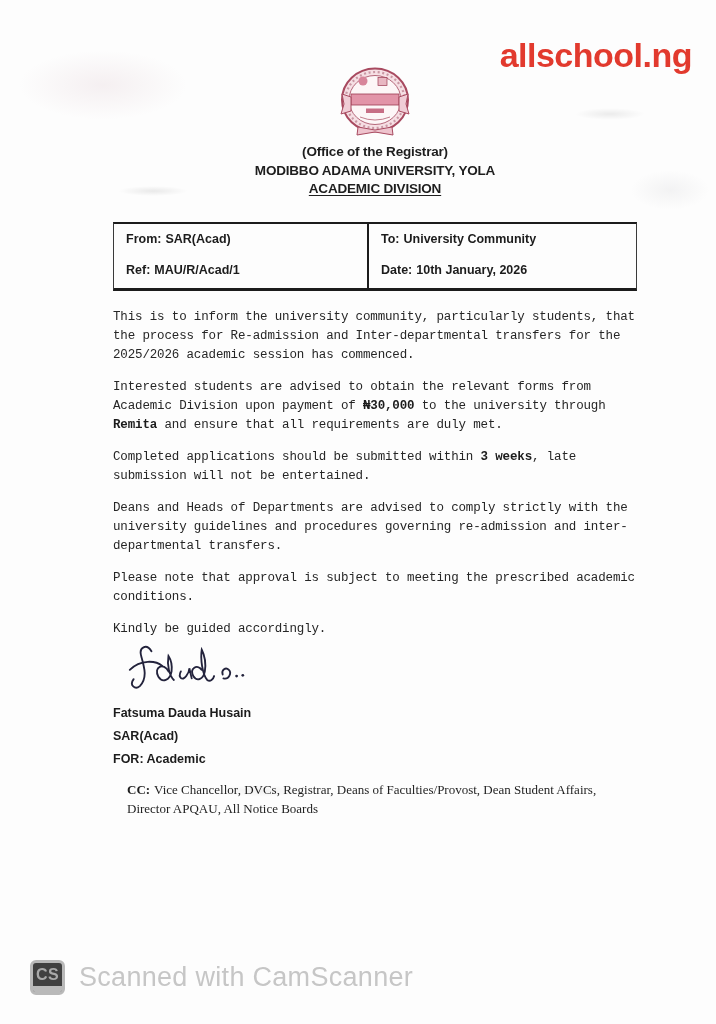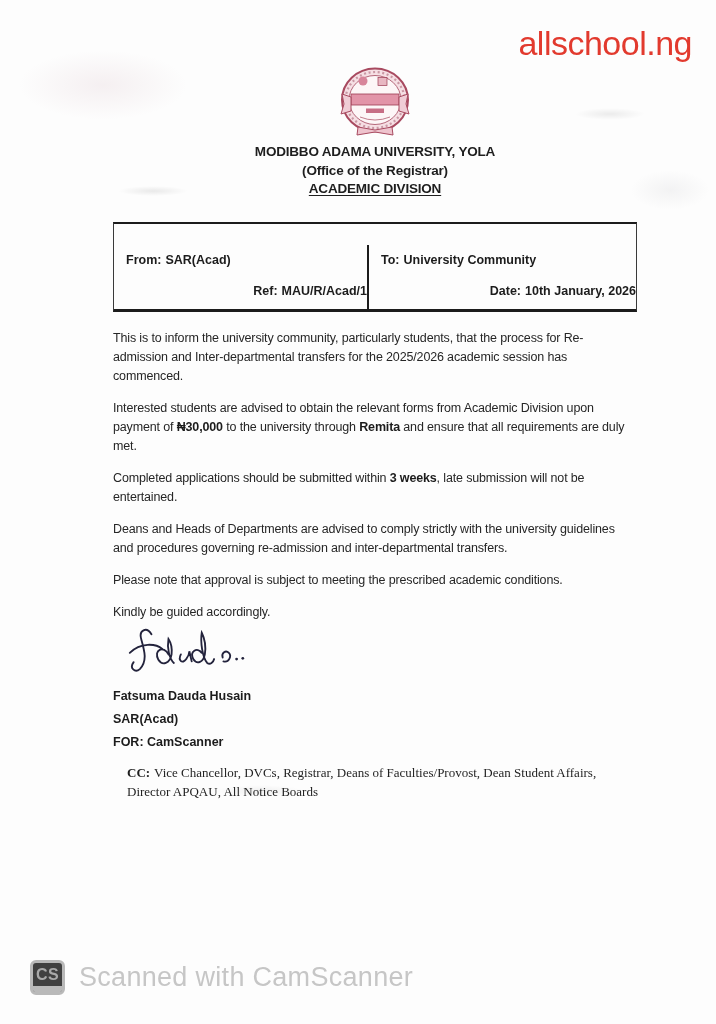--- a/index.html
+++ b/index.html
@@ -3,22 +3,22 @@
 <meta charset="utf-8">
 <style>
   html,body { margin:0; padding:0; background:#ffffff; }
   .page {
     position:relative; width:716px; height:1024px; background:#fdfdfd;
     font-family:"Liberation Sans","DejaVu Sans",sans-serif; color:#242424;
     overflow:hidden;
   }
   
   .watermark {
-    position:absolute; top:24px; right:24px;
-    font-size:34px; font-weight:400; color:#e23a2e; letter-spacing:-0.5px;
+    position:absolute; top:36px; right:24px;
+    font-size:34px; font-weight:700; color:#e23a2e; letter-spacing:-0.5px;
   }
   
   .seal { position:absolute; top:64px; left:335px; }
   
   .smudge { position:absolute; pointer-events:none; }
   .sm1 { left:18px; top:50px; width:170px; height:70px;
          background:radial-gradient(ellipse at center, rgba(185,140,155,0.12), transparent 70%); }
   .sm2 { left:118px; top:186px; width:70px; height:10px;
          background:radial-gradient(ellipse at center, rgba(0,0,0,0.08), transparent 70%); }
   .sm3 { left:575px; top:108px; width:70px; height:12px;
@@ -33,35 +33,35 @@
 
   .org { text-align:center; font-weight:700; font-size:13.5px; line-height:18.5px;
          letter-spacing:-0.2px; color:#1e1e1e; }
   .org .division { text-decoration:underline; text-underline-offset:2px; }
 
   .meta-table {
     display:flex; margin-top:23px;
     border-top:2px solid #1c1c1c; border-bottom:3px solid #1c1c1c;
     border-left:1px solid #3a3a3a; border-right:1px solid #3a3a3a;
   }
-  .meta-cell { box-sizing:border-box; padding:8px 0 11px 12px;
-               font-weight:700; font-size:12.5px; color:#1c1c1c;margin-top:21px; }
+  .meta-cell { box-sizing:border-box; padding:8px 26px 11px 12px;
+               font-weight:700; font-size:12.5px; color:#1c1c1c; }
   .meta-cell.left  { width:255px; border-right:2px solid #1c1c1c; }
   .meta-cell.right { width:267px; }
   .meta-line { white-space:nowrap; }
-  .meta-line + .meta-line { margin-top:17px;text-align:right; }
+  .meta-line + .meta-line { margin-top:17px; }
   .meta-line .lbl { margin-right:4px; }
 
   .title-block { margin-top:45px; font-weight:700; font-size:13.5px;
                  letter-spacing:-0.2px; line-height:27px; color:#161616; }
   .title-line { display:block; text-decoration:underline;
                 text-decoration-thickness:1.5px; text-underline-offset:4px; }
 
   .body-text p { margin:13px 0 0 0; font-size:12.5px; line-height:19px;
-                 letter-spacing:-0.15px; color:#262626; }
+                 letter-spacing:-0.15px; color:#262626;font-family:Liberation Mono, monospace; }
   .body-text p.first { margin-top:17px; }
   .body-text b { font-weight:700; color:#1c1c1c; }
 
   .sig-block { margin:3px 0 0 10px; height:48px; }
   .sig-name  { font-weight:700; font-size:12.5px; margin-top:16px; color:#1c1c1c; }
   .sig-pos   { font-weight:700; font-size:12.5px; margin-top:9px;  color:#1c1c1c; }
   .sig-for   { font-weight:700; font-size:12.5px; margin-top:9px;  color:#1c1c1c; }
 
   .cc { margin:14px 0 0 14px; font-family:"Liberation Serif","DejaVu Serif",serif;
         font-size:13px; line-height:19.5px; color:#1f1f1f; }
@@ -104,22 +104,22 @@
       <path d="M25 53 Q40 59 55 53" stroke="#a84a60" fill="none" stroke-width="1" opacity="0.7"></path>
       <path d="M7 30 L16 33 L16 47 L6 50 L9 40 Z" fill="#f0cdd6" stroke="#a84a60" stroke-width="1"></path>
       <path d="M73 30 L64 33 L64 47 L74 50 L71 40 Z" fill="#f0cdd6" stroke="#a84a60" stroke-width="1"></path>
       <path d="M23 63 L40 66 L57 63 L58 71 L40 68 L22 71 Z" fill="#eec3cd" stroke="#a84a60" stroke-width="1"></path>
     </svg>
   </div>
 
   <div class="doc">
 
     <div class="org">
+      <div>(Office of the Registrar)</div>
       <div>MODIBBO ADAMA UNIVERSITY, YOLA</div>
-      <div>(Office of the Registrar)</div>
       <div class="division">ACADEMIC DIVISION</div>
     </div>
 
     <div class="meta-table">
       <div class="meta-cell left">
         <div class="meta-line">
           <span class="lbl">From:</span><span>SAR(Acad)</span>
         </div>
         <div class="meta-line">
           <span class="lbl">Ref:</span><span>MAU/R/Acad/1</span>
@@ -155,21 +155,21 @@
           <path d="M101 36 C95 28 85 34 90 44 C95 52 103 48 105 38 C107 25 103 14 101 10 C99 22 102 42 108 49 C112 52 116 48 117 44"></path>
           <path d="M128 42 C126 36 132 32 136 36 C140 40 136 49 129 47"></path>
         </g>
         <circle cx="146" cy="44" r="1.8" fill="#23233c"></circle>
         <circle cx="154" cy="43" r="1.8" fill="#23233c"></circle>
       </svg>
     </div>
 
     <div class="sig-name">Fatsuma Dauda Husain</div>
     <div class="sig-pos">SAR(Acad)</div>
-    <div class="sig-for">FOR: CamScanner</div>
+    <div class="sig-for">FOR: Academic</div>
 
     <div class="cc">
       <span class="cc-label">CC:</span><span>Vice Chancellor, DVCs, Registrar, Deans of Faculties/Provost, Dean Student Affairs, Director APQAU, All Notice Boards</span>
     </div>
 
   </div>
 
   <div class="footer">
     <div class="cs-icon">
       <div class="cs-letters">CS</div>

